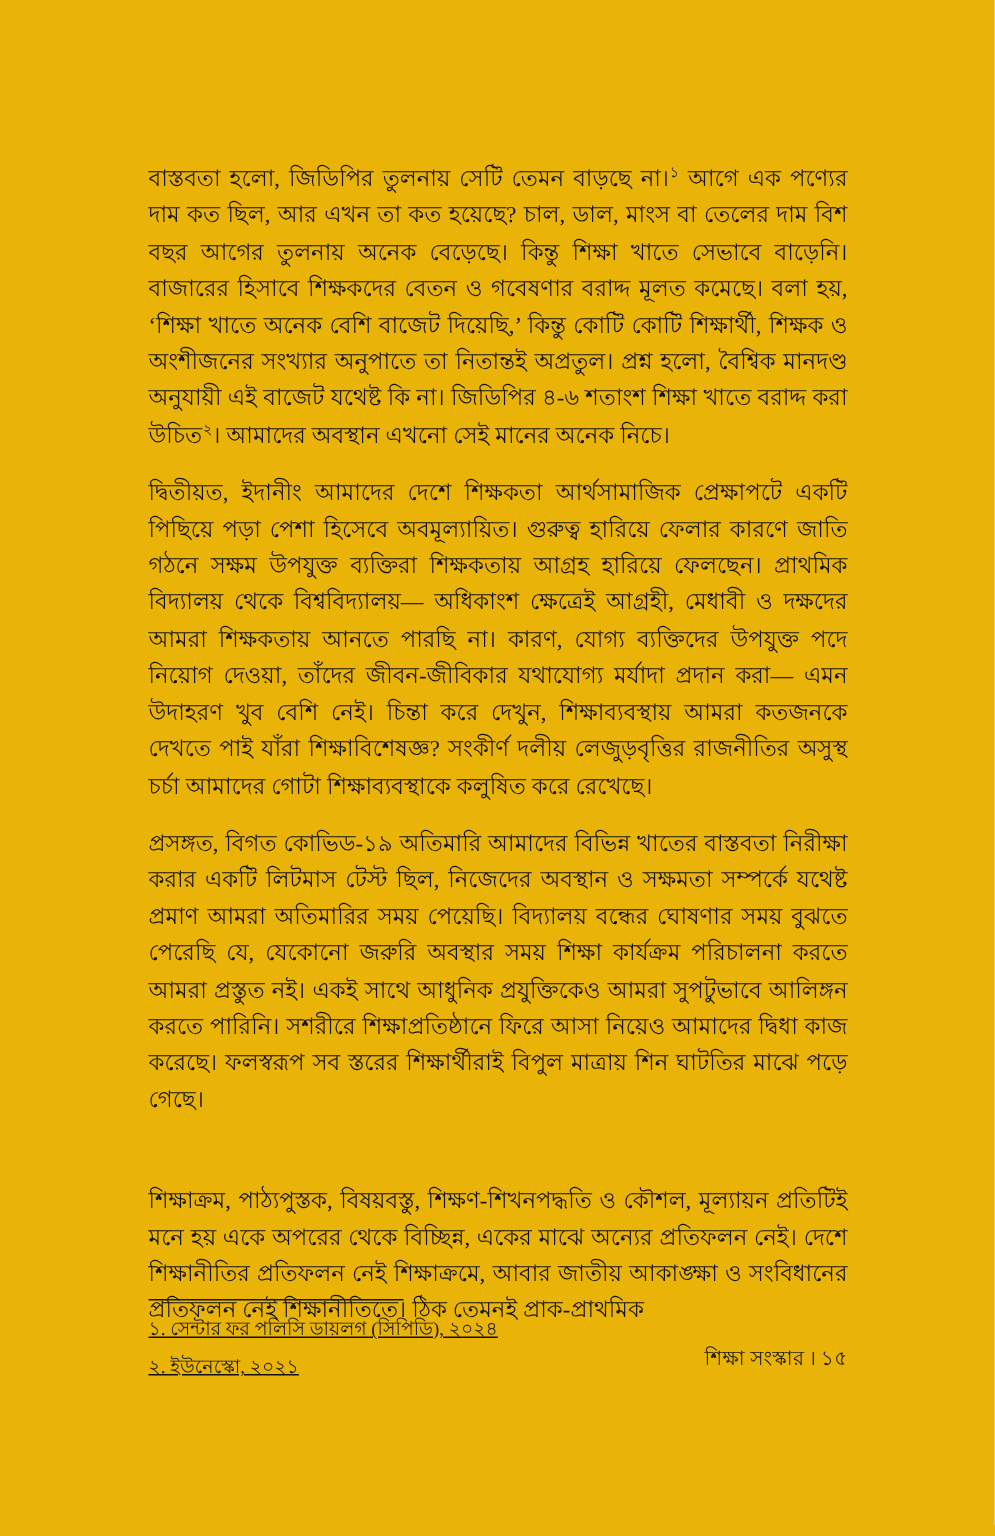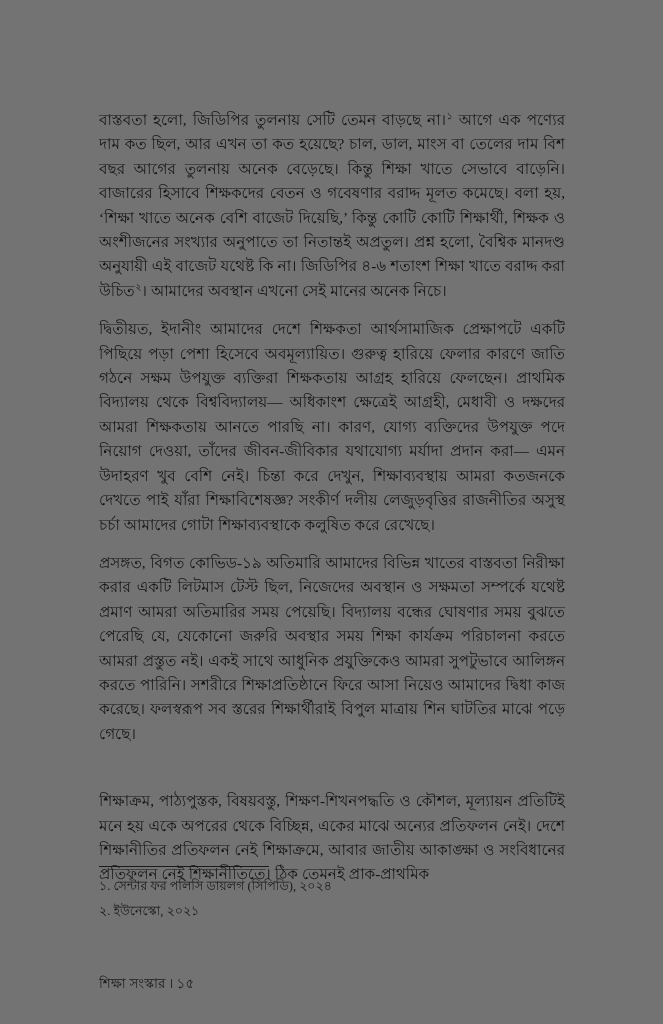--- a/index.html
+++ b/index.html
@@ -14,21 +14,21 @@
     position: relative;
     overflow: hidden;
     font-family: "Liberation Serif", "DejaVu Serif", serif;
     color: #111111;
     -webkit-font-smoothing: antialiased;
   }
 
   .page {
     position: absolute;
     inset: 0;
-    background: #737373;
+    background: #eab308;
   }
 
   .content-area {
     position: absolute;
     left: 99px;
     top: 108px;
     width: 466px;
   }
 
   p.body-par {
@@ -51,42 +51,44 @@
     vertical-align: super;
     line-height: 0;
     padding-left: 0.5px;
   }
 
   .footnote-block {
     position: absolute;
     left: 99px;
     top: 866px;
     width: 466px;
+    text-decoration: underline;
   }
   .footnote-rule {
     width: 170px;
     height: 0;
     border: 0;
     border-top: 1.6px solid #1a1a1a;
     margin: 0 0 9px 0;
   }
   .footnote-item {
     font-size: 12.6px;
     line-height: 21px;
     color: #191919;
     margin: 0 0 4px 0;
     text-align: left;
     white-space: nowrap;
   }
 
   .page-footer {
     position: absolute;
     left: 99px;
-    top: 974px;
+    top: 896px;
     width: 466px;
+    text-align: right;
     font-size: 13.4px;
     line-height: 20px;
     color: #1a1a1a;
     letter-spacing: 0.2px;
   }
   .page-footer .sep {
     padding: 0 3px;
   }
 </style>
 </head>

